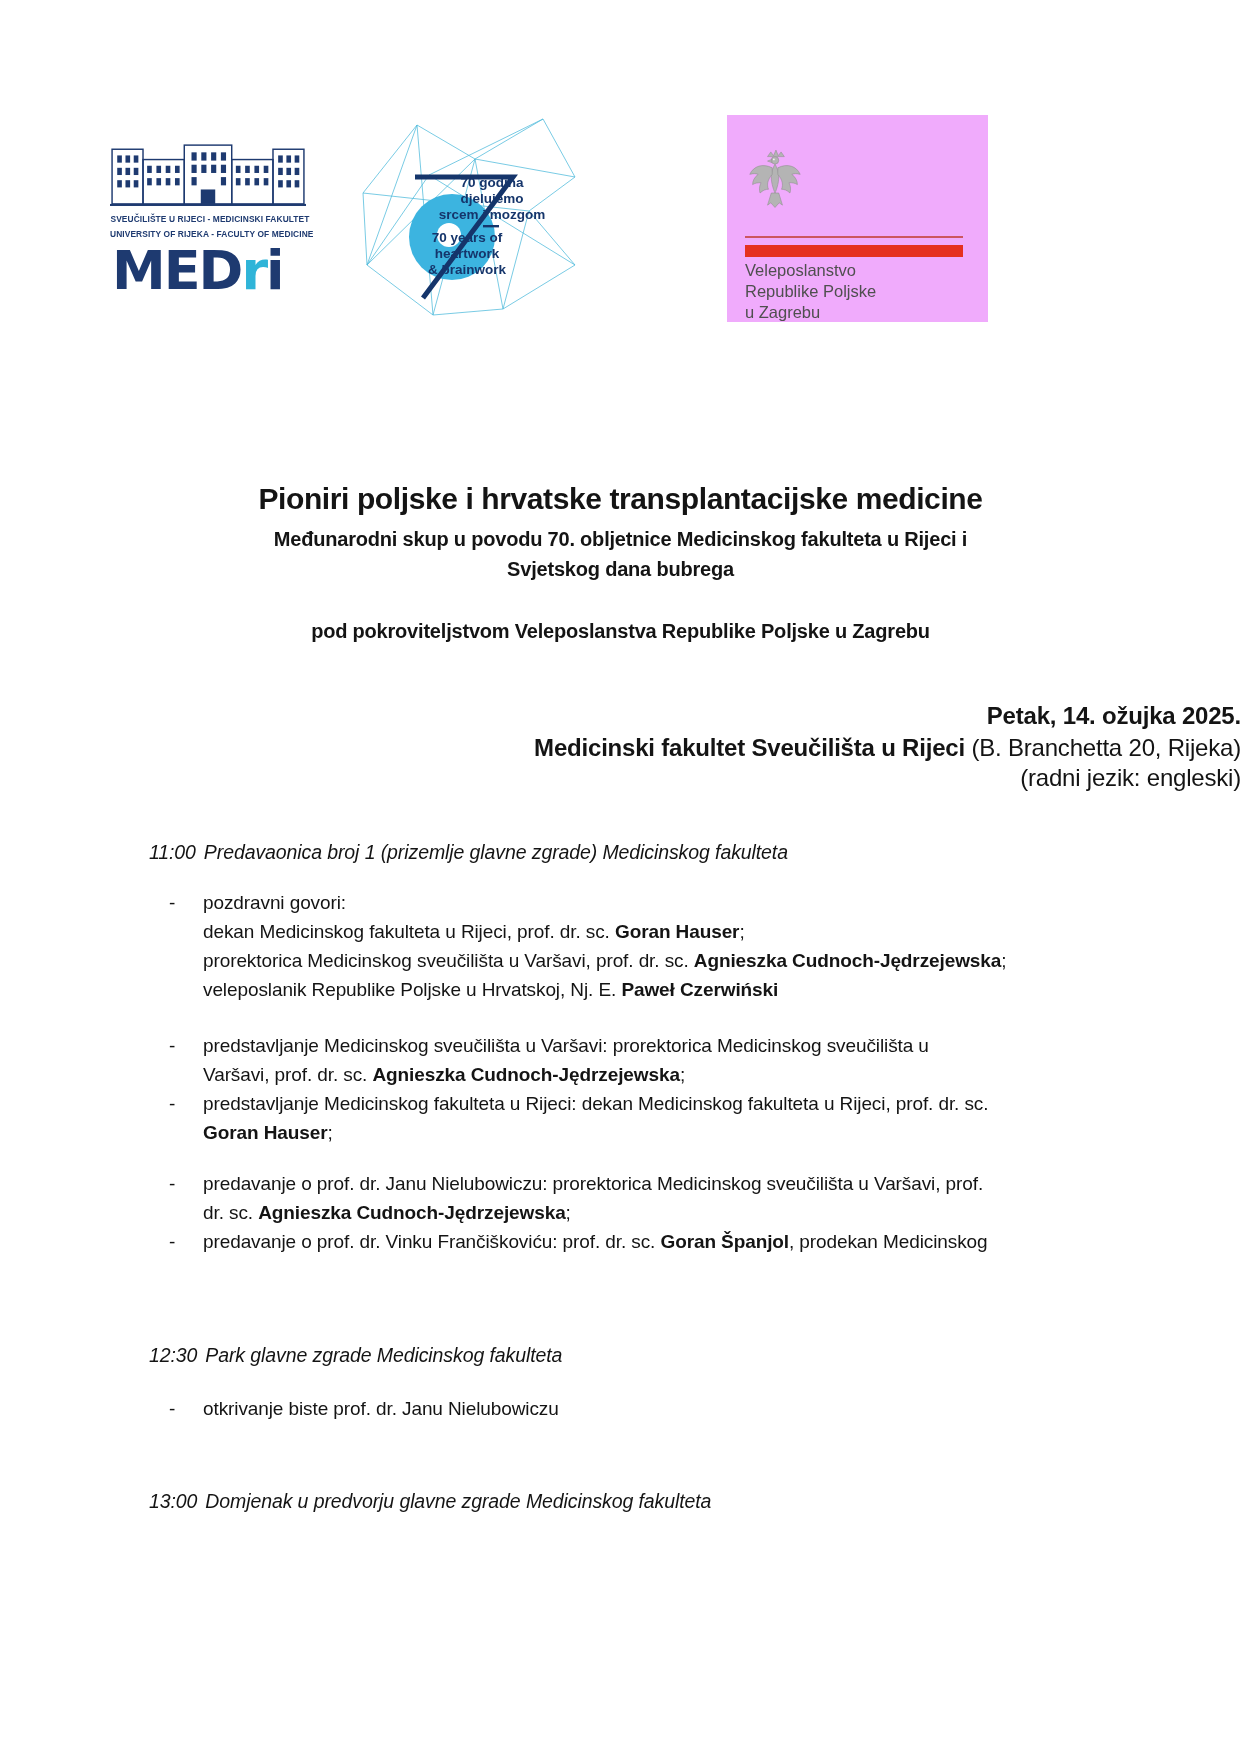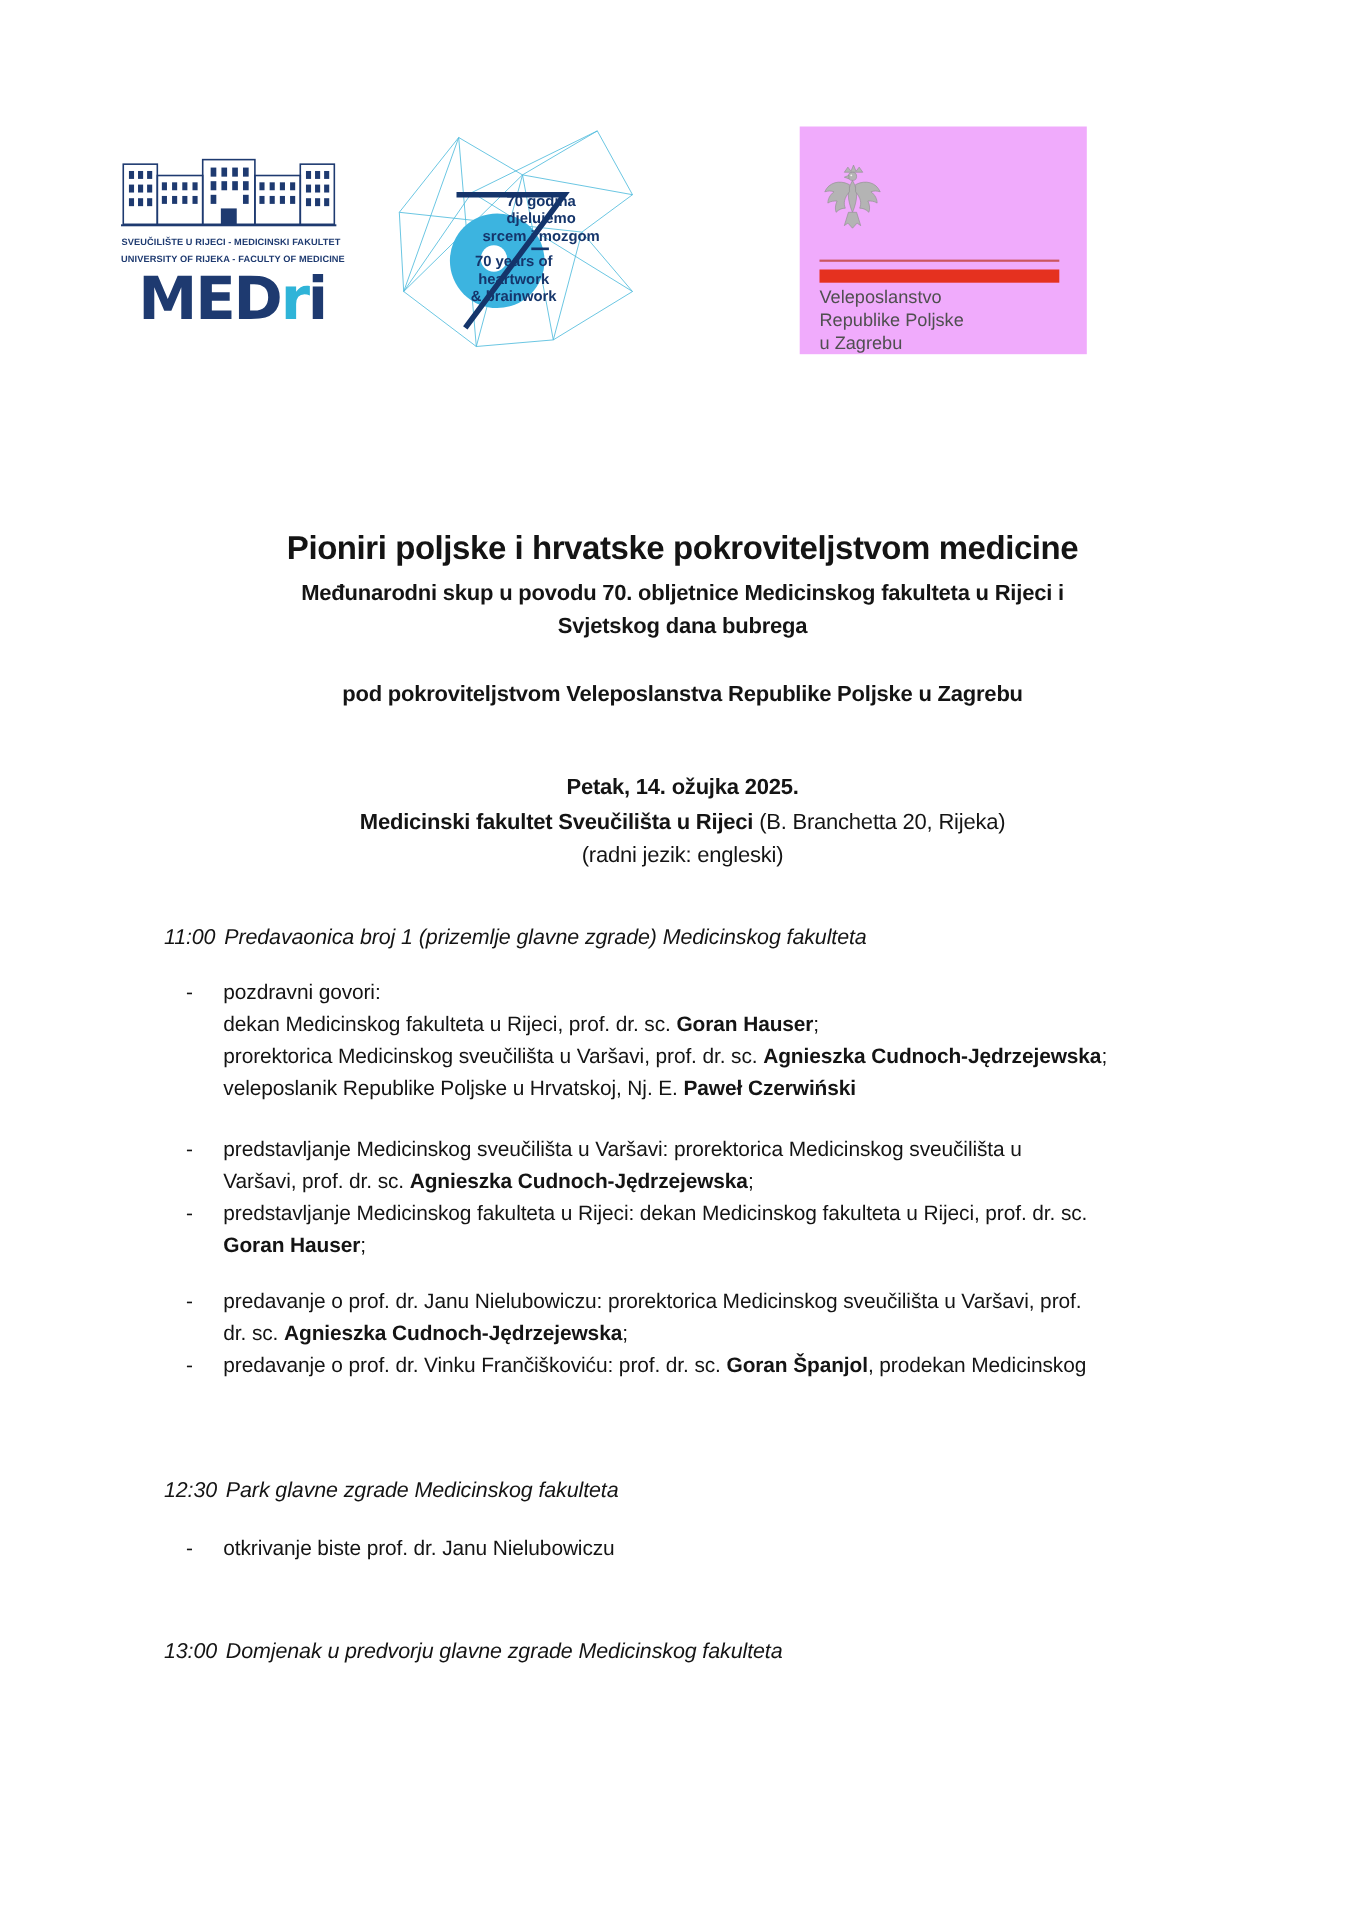--- a/index.html
+++ b/index.html
@@ -5,35 +5,35 @@
   html,body{margin:0;padding:0;background:#9a9a9a;}
   #page{position:relative;width:1241px;height:1755px;margin:0 auto;background:#ffffff;
         font-family:"Liberation Sans",sans-serif;color:#141414;overflow:hidden;}
   .abs{position:absolute;}
   .center{left:0;right:0;text-align:center;}
   .b{font-weight:700;}
 
   
   .title{font-size:30px;font-weight:700;letter-spacing:-0.4px;}
   .sub{font-size:20px;font-weight:700;letter-spacing:-0.2px;line-height:30px;}
-  .meta{font-size:20px;letter-spacing:-0.2px;line-height:30px;}
+  .meta{font-size:24px;letter-spacing:-0.2px;line-height:30px;text-align:right;}
 
   
   .session{left:133px;font-size:19.5px;font-style:italic;letter-spacing:-0.1px;white-space:nowrap;}
   .session .time{font-weight:400;margin-right:8px;margin-left:16px;}
   .group{left:203px;}
   .aline{position:relative;line-height:29px;font-size:19px;letter-spacing:-0.1px;white-space:nowrap;}
   .dash{position:absolute;left:-34px;}
 
   
   #logo-medri{left:110px;top:142px;width:200px;}
   .medri-caps{margin-top:4px;text-align:center;color:#1e3a70;font-weight:700;
               font-size:8.4px;line-height:10.5px;letter-spacing:0.1px;white-space:nowrap;}
   .medri-wordmark{font-family:"DejaVu Sans",sans-serif;font-weight:700;font-size:54px;
-                  line-height:56px;letter-spacing:-2px;color:#1e3a70;margin-top:4px;padding-left:2px;text-align:center;}
+                  line-height:56px;letter-spacing:-2px;color:#1e3a70;margin-top:4px;padding-left:2px;}
   .medri-wordmark .cy{color:#2fb4d8;}
 
   
   #logo-70{left:345px;top:115px;width:235px;height:205px;}
 
   
   #logo-embassy{left:727px;top:115px;width:261px;height:207px;background:#f0abfc;}
   .emb-eagle{position:absolute;left:20px;top:28px;}
   .emb-line{position:absolute;left:18px;top:121px;width:218px;height:1.5px;background:#c0392b;opacity:.75;}
   .emb-bar{position:absolute;left:18px;top:130px;width:218px;height:12px;background:#e5311f;}
@@ -142,21 +142,21 @@
     </svg>
     <div class="emb-line"></div>
     <div class="emb-bar"></div>
     <div class="emb-name">
       <div>Veleposlanstvo</div>
       <div>Republike Poljske</div>
       <div>u Zagrebu</div>
     </div>
   </div>
 
-  <div class="abs center title" style="top:482px">Pioniri poljske i hrvatske pokroviteljstvom medicine</div>
+  <div class="abs center title" style="top:482px">Pioniri poljske i hrvatske transplantacijske medicine</div>
   <div class="abs center sub" style="top:524px">Međunarodni skup u povodu 70. obljetnice Medicinskog fakulteta u Rijeci i</div>
   <div class="abs center sub" style="top:554px">Svjetskog dana bubrega</div>
   <div class="abs center sub" style="top:616px">pod pokroviteljstvom Veleposlanstva Republike Poljske u Zagrebu</div>
 
   <div class="abs center meta b" style="top:701px">Petak, 14. ožujka 2025.</div>
   <div class="abs center meta" style="top:733px"><span class="b">Medicinski fakultet Sveučilišta u Rijeci</span><span> (B. Branchetta 20, Rijeka)</span></div>
   <div class="abs center meta" style="top:763px">(radni jezik: engleski)</div>
 
   <div class="abs session" style="top:841px">
     <span class="time">11:00</span><span>Predavaonica broj 1 (prizemlje glavne zgrade) Medicinskog fakulteta</span>

